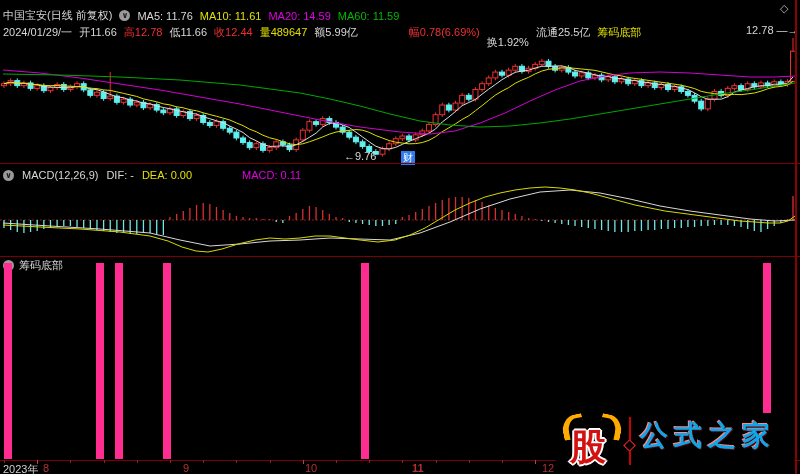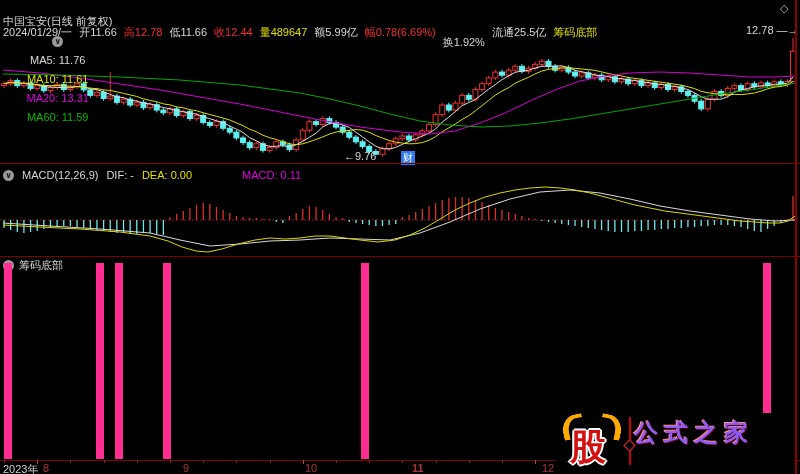--- a/index.html
+++ b/index.html
@@ -1,19 +1,19 @@
 <!DOCTYPE html>
 <html><head>
 <meta charset="utf-8">
 <style>
   html,body{margin:0;padding:0;background:#000;}
   #screen{position:relative;width:800px;height:474px;background:#000;overflow:hidden;
     font-family:"Liberation Sans","DejaVu Sans",sans-serif;font-size:11px;color:#d8d8d8;}
   .row{position:absolute;left:3px;display:flex;align-items:center;gap:7px;white-space:nowrap;}
-  #row1{top:14px;flex-direction:column;}
+  #row1{top:8px;}
   #row2{top:15px;}
   .collapse-icon{display:inline-block;width:11px;height:11px;border-radius:50%;background:#9a9a9a;
     color:#1a1a1a;font-size:8px;line-height:11px;text-align:center;font-weight:bold;}
   .sep{position:absolute;left:0;width:800px;height:1px;background:#7a0101;}
   #sep1{top:163px;} #sep2{top:256px;} #axis-line{top:460px;}
   #right-border{position:absolute;left:795px;top:0;width:2px;height:474px;background:#8a0101;}
   svg{position:absolute;left:0;display:block;}
   #main-svg{top:0;}
   #macd-svg{top:184px;}
   #macd-header{position:absolute;left:3px;top:169px;display:flex;align-items:center;gap:8px;}
@@ -32,21 +32,21 @@
   #logo{position:absolute;left:556px;top:413px;width:238px;height:61px;background:#000;}
   #bull{position:absolute;left:6px;top:2px;width:62px;height:58px;}
   #bull-char{position:absolute;left:8px;top:8px;font-size:36px;font-weight:bold;color:#d41111;
     text-shadow:-2px 0 #fff,2px 0 #fff,0 -2px #fff,0 2px #fff,-1px -1px #fff,1px 1px #fff,-1px 1px #fff,1px -1px #fff;}
   .horn{position:absolute;width:16px;height:20px;border-left:6px solid #ffaa00;border-top:4px solid #ffaa00;}
   #horn-left{left:0;top:0;border-radius:70% 0 0 10%;transform:rotate(-12deg);}
   #horn-right{right:2px;top:0;border-left:none;border-right:6px solid #ffaa00;border-radius:0 70% 10% 0;transform:rotate(12deg);}
   #logo-divider{position:absolute;left:73px;top:4px;width:2px;height:48px;background:#c00;}
   #logo-diamond{position:absolute;left:69px;top:28px;width:7px;height:7px;border:1px solid #f22;
     background:#000;transform:rotate(45deg);}
-  #site-name{position:absolute;left:78px;top:4px;width:152px;font-size:24px;font-weight:bold;color:#8b5cf6;
+  #site-name{position:absolute;left:84px;top:4px;width:152px;font-size:28px;font-weight:bold;color:#0ea5e9;
     letter-spacing:6px;text-shadow:1px 1px 0 #500,-1px -1px 0 #f88;white-space:nowrap;
     font-family:"Liberation Serif","DejaVu Serif",serif;}
   #site-pill{position:absolute;left:82px;top:36px;background:#cf0d0d;color:#fff;font-weight:bold;
     font-size:14px;padding:1px 9px;border-radius:11px;white-space:nowrap;}
 </style>
 </head>
 <body>
 
 <div id="screen">
 
@@ -295,33 +295,33 @@
       <polyline points="4,83.7132 10.64,82.16359999999995 17.28,83.3258 23.919999999999998,83.22895000000003 30.56,84.25556000000003 37.199999999999996,84.48800000000004 43.839999999999996,85.37348571428578 50.48,85.65020000000001 57.12,85.52106666666666 63.76,85.92138 70.39999999999999,86.23129999999998 77.03999999999999,86.54122000000001 83.67999999999999,86.96735999999999 90.32,88.20704000000005 96.96,88.59444000000005 103.6,89.87286000000002 110.24,90.41521999999999 116.88,91.88734 123.52,93.35945999999994 130.16,94.90905999999991 136.79999999999998,96.45865999999995 143.44,98.86053999999993 150.07999999999998,100.33265999999993 156.72,101.80477999999994 163.35999999999999,103.85799999999998 170,104.90398000000002 176.64,106.84097999999997 183.28,107.77074 189.92,109.70773999999997 196.56,110.75371999999994 203.2,112.7682 209.84,114.55024000000003 216.48,116.25479999999999 223.11999999999998,118.07558000000002 229.76,120.01257999999997 236.39999999999998,122.91807999999995 243.04,125.62987999999996 249.67999999999998,129.23270000000002 256.32,131.7508 262.96,135.23739999999998 269.59999999999997,137.75549999999998 276.24,139.38257999999996 282.88,141.70698000000004 289.52,143.83768000000003 296.15999999999997,144.61247999999995 302.8,143.83767999999992 309.44,141.7457199999999 316.08,139.42131999999995 322.71999999999997,136.90321999999998 329.35999999999996,134.11394 336,132.06071999999998 342.64,131.09222000000003 349.28,130.31741999999997 355.91999999999996,129.54262000000006 362.56,130.20120000000003 369.2,132.33189999999996 375.84,135.58606 382.47999999999996,138.02668000000003 389.12,140.54478 395.76,142.17186 402.4,143.06287999999992 409.03999999999996,143.83767999999992 415.68,143.6052399999999 422.32,142.52052000000003 428.96,140.31234 435.59999999999997,136.63204000000005 442.23999999999995,131.71206 448.88,127.83805999999997 455.52,123.77036000000003 462.15999999999997,119.43148000000002 468.79999999999995,115.75117999999999 475.44,110.71497999999995 482.08,105.60129999999997 488.71999999999997,100.29391999999996 495.35999999999996,95.06401999999997 502,91.11253999999995 508.64,87.62594000000003 515.28,83.24831999999998 521.92,80.07163999999995 528.56,77.35984 535.1999999999999,73.87324000000001 541.8399999999999,71.04522000000006 548.48,69.30192000000007 555.12,68.52712000000001 561.76,68.06223999999992 568.4,67.75231999999995 575.04,68.33341999999999 581.68,68.99199999999996 588.3199999999999,69.65058 594.9599999999999,70.34790000000004 601.6,71.89750000000001 608.24,73.44710000000003 614.88,74.99669999999993 621.52,75.88771999999992 628.16,77.51479999999992 634.8,78.36707999999999 641.4399999999999,79.33557999999994 648.0799999999999,80.34282 654.7199999999999,81.31132000000002 661.36,82.24107999999998 668,83.20957999999993 674.64,84.21681999999998 681.28,85.18532 687.92,86.8124 694.56,88.5557 701.1999999999999,91.38371999999994 707.8399999999999,92.73961999999995 714.48,93.59189999999988 721.12,94.36669999999994 727.76,94.75409999999994 734.4,94.36670000000001 741.04,94.63787999999992 747.68,93.86307999999994 754.3199999999999,93.0108 760.9599999999999,91.19001999999998 767.5999999999999,88.86561999999995 774.24,87.12231999999996 780.88,86.42499999999993 787.52,85.03035999999994 793,81.31131999999994" fill="none" stroke="#e0e000" stroke-width="1"></polyline>
       <polyline points="3,70 40,73 80,78 120,84 160,90 200,97 240,104 280,112 320,120 360,127 400,132 430,134 455,131 480,123 505,113 530,101 555,90 580,81 605,76 630,73 660,72 690,73 720,75 750,77 775,77 795,76" fill="none" stroke="#d400d4" stroke-width="1"></polyline>
       <polyline points="3,74 60,75 120,77 180,80 240,85 300,93 330,99 360,106 390,114 420,121 450,125 480,127 510,126 540,123 570,119 600,114 630,109 660,104 690,99 720,94 750,90 775,86 795,83" fill="none" stroke="#00a800" stroke-width="1"></polyline>
     </svg>
 
   <div id="row1" class="row">
     <span>中国宝安(日线 前复权)</span>
     <span class="collapse-icon">∨</span>
     <span style="color: rgb(216, 216, 216);">MA5: 11.76</span>
     <span style="color: rgb(224, 224, 0);">MA10: 11.61</span>
-    <span style="color: rgb(224, 0, 224);">MA20: 13.31</span>
+    <span style="color: rgb(224, 0, 224);">MA20: 14.59</span>
     <span style="color: rgb(0, 184, 0);">MA60: 11.59</span>
   </div>
 
   <div id="row2" class="row">
     <span style="color: rgb(216, 216, 216);">2024/01/29/一</span>
     <span style="color: rgb(216, 216, 216);">开11.66</span>
     <span style="color: rgb(240, 48, 48);">高12.78</span>
     <span style="color: rgb(216, 216, 216);">低11.66</span>
     <span style="color: rgb(240, 48, 48);">收12.44</span>
     <span style="color: rgb(224, 224, 0);">量489647</span>
     <span style="color: rgb(216, 216, 216);">额5.99亿</span>
-    <span style="color: rgb(240, 48, 48);">幅0.78(6.69%)</span>
+    <span style="color: rgb(240, 48, 48); margin-left: 44px;">幅0.78(6.69%)</span>
     <span style="color: rgb(216, 216, 216); margin-top: 20px;">换1.92%</span>
     <span style="color: rgb(216, 216, 216);">流通25.5亿</span>
     <span style="color: rgb(224, 224, 0);">筹码底部</span>
   </div>
 
   <span id="top-diamond">◇</span>
   <span id="high-label">12.78 —→</span>
   <span id="low-label">←9.76</span>
   <span id="cai-badge">财</span>
 

